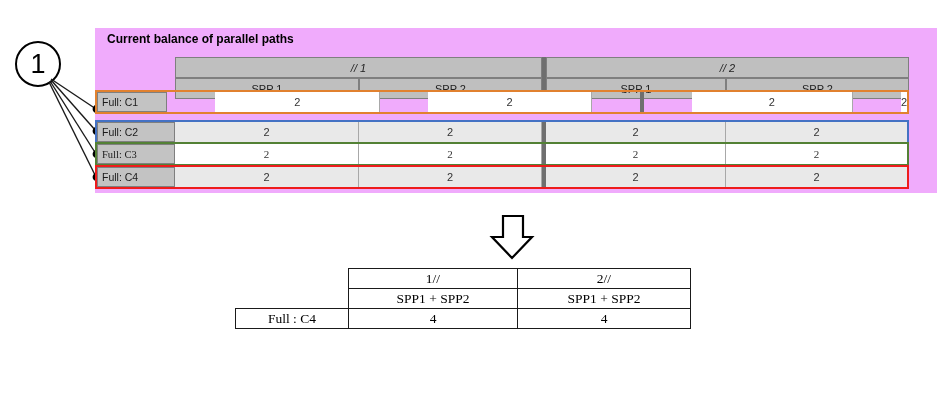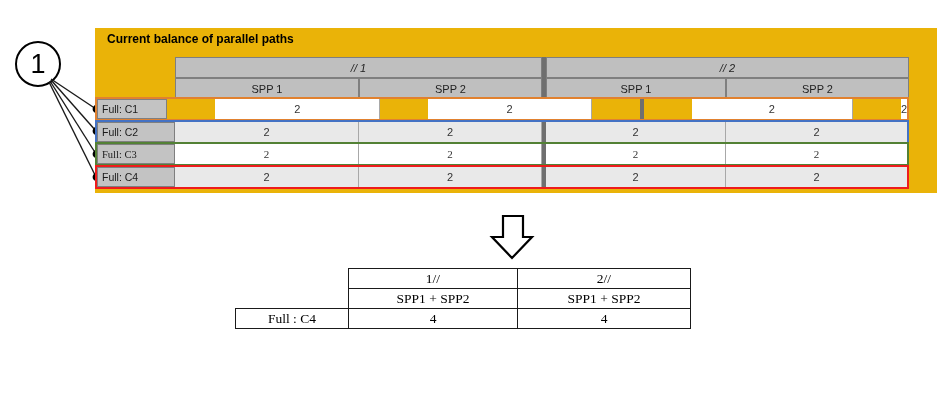--- a/index.html
+++ b/index.html
@@ -3,21 +3,21 @@
 <meta charset="utf-8">
 <style>
   html,body { margin:0; padding:0; background:#fff; }
   .canvas {
     position:relative; width:943px; height:418px; background:#ffffff;
     font-family:"Liberation Sans", sans-serif; overflow:hidden;
   }
   
   .panel {
     position:absolute; left:95px; top:28px; width:842px; height:165px;
-    background:#eab308;
+    background:#f0abfc;
   }
   .panel-title {
     position:absolute; left:12px; top:4px;
     font-size:12px; font-weight:bold; color:#000;
   }
   .ptable { position:absolute; left:2px; top:29px; width:812px; }
   .hrow { display:flex; height:21px; box-sizing:border-box; }
   .hspacer { width:78px; }
   .hcell {
     box-sizing:border-box; background:#bfbfbf; border:1px solid #7f7f7f;
@@ -108,21 +108,21 @@
       <div class="hrow">
         <div class="hspacer"></div>
         <div class="hcell w-s1">SPP 1</div>
         <div class="hcell w-s2">SPP 2</div>
         <div class="vdivider"></div>
         <div class="hcell w-s3">SPP 1</div>
         <div class="hcell w-s4">SPP 2</div>
       </div>
     </div>
 
-    <div class="drow" style="top: 69px; border-color: rgb(225, 129, 47); gap: 48px;">
+    <div class="drow" style="top: 62px; border-color: rgb(225, 129, 47); gap: 48px;">
       <div class="rlabel">Full: C1</div>
       <div class="dcell c1">2</div>
       <div class="dcell c2">2</div>
       <div class="vdivider"></div>
       <div class="dcell c3">2</div>
       <div class="dcell c4 last">2</div>
     </div>
     <div class="drow alt" style="top: 92px; border-color: rgb(68, 114, 196);">
       <div class="rlabel">Full: C2</div>
       <div class="dcell c1">2</div>

